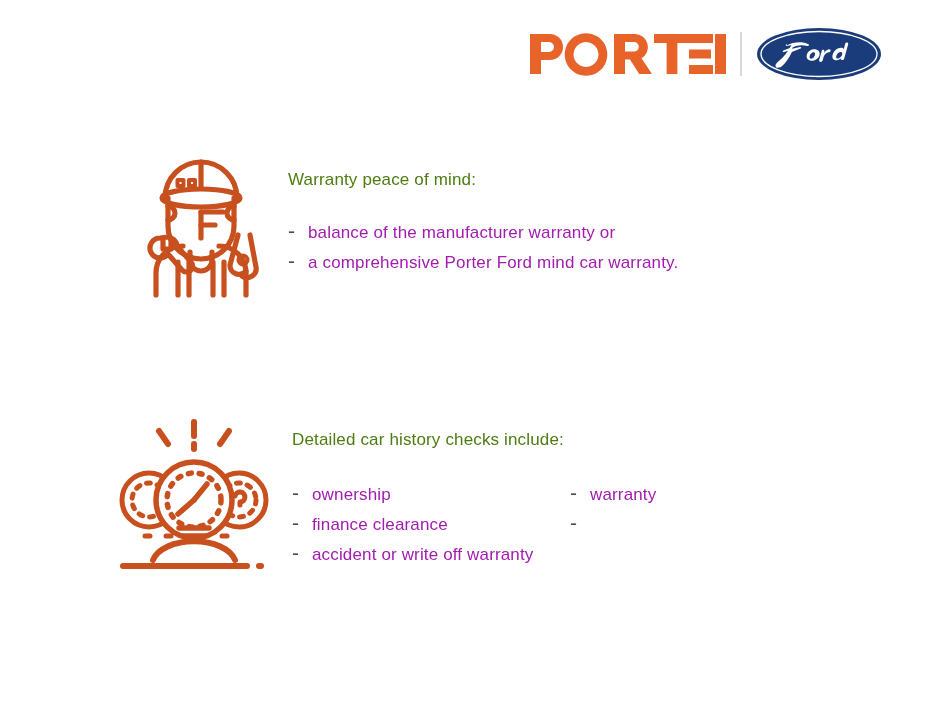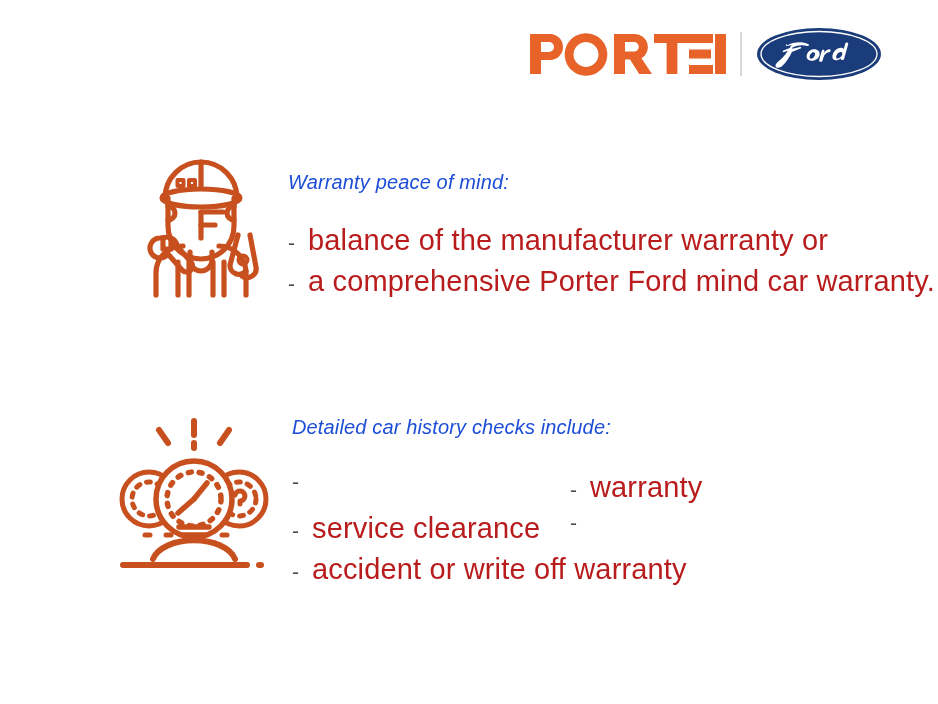--- a/index.html
+++ b/index.html
@@ -39,66 +39,65 @@
     display: block;
   }
 
   
   .block {
     position: absolute;
     display: flex;
     align-items: flex-start;
   }
   .block-warranty { top: 140px; left: 118px; }
-  .block-history  { top: 393px; left: 104px; align-items: center; }
+  .block-history  { top: 408px; left: 104px; }
 
   .icon-slot {
     flex: none;
     display: flex;
     align-items: flex-start;
     justify-content: center;
   }
   .icon-slot-warranty { width: 165px; }
   .icon-slot-history  { width: 180px; }
 
   .text-slot {
     padding-top: 4px;
   }
   .text-slot-warranty { margin-left: 5px; }
   .text-slot-history  { margin-left: 8px; }
 
   .heading {
-    font-size: 20px;
-    color: #1d4ed8;
+    font-size: 17px;
+    color: #4d7c0f;
     letter-spacing: 0.15px;
     white-space: nowrap;
     line-height: 1.2;
-    font-style: italic;
   }
   .heading-warranty { margin-top: 26px; }
   .heading-history  { margin-top: 18px; }
 
   .bullets {
     margin-top: 26px;
   }
   .bullet-row {
     display: flex;
     align-items: baseline;
     white-space: nowrap;
     line-height: 1.40;
   }
   .bullet-dash {
     font-size: 21px;
     color: #4a4a4c;
     width: 20px;
     flex: none;
   }
   .bullet-text {
-    font-size: 29px;
-    color: #b91c1c;
+    font-size: 17px;
+    color: #a21caf;
     letter-spacing: 0.15px;
   }
 
   
   .bullets-grid {
     margin-top: 28px;
   }
   .grid-line {
     display: flex;
     line-height: 1.42;
@@ -270,31 +269,32 @@
   </div>
 
   <div class="text-slot text-slot-history">
     <div class="heading heading-history">Detailed car history checks include:</div>
 
     <div class="bullets-grid">
 
       <div class="grid-line">
         <span class="grid-col-left">
           <span class="bullet-dash">-</span>
+          <span class="bullet-text">ownership</span>
         </span>
         <span class="grid-col-right">
           <span class="bullet-dash">-</span>
           <span class="bullet-text">warranty</span>
         </span>
       </div>
 
       <div class="grid-line">
         <span class="grid-col-left">
           <span class="bullet-dash">-</span>
-          <span class="bullet-text">service clearance</span>
+          <span class="bullet-text">finance clearance</span>
         </span>
         <span class="grid-col-right">
           <span class="bullet-dash">-</span>
         </span>
       </div>
 
       <div class="grid-line">
         <span class="grid-col-wide">
           <span class="bullet-dash">-</span>
           <span class="bullet-text">accident or write off warranty</span>

